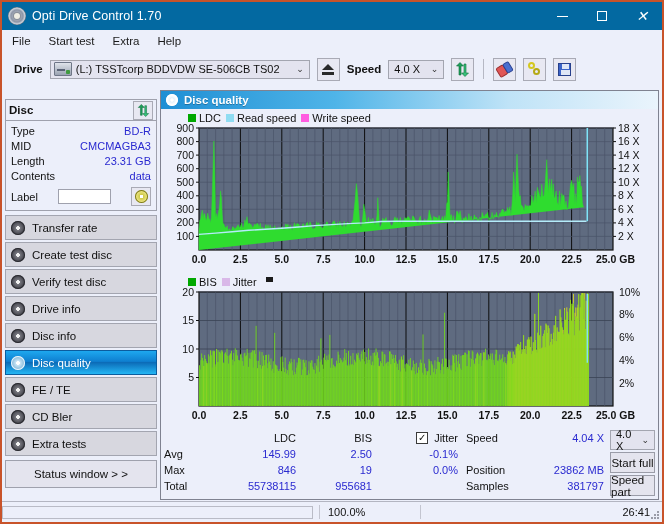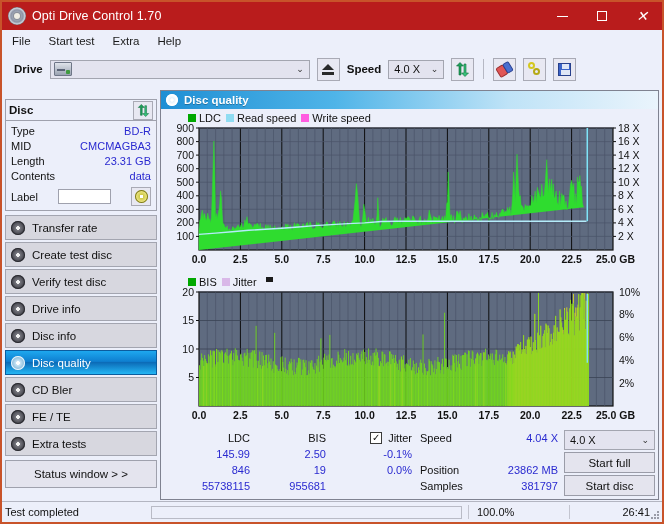--- a/index.html
+++ b/index.html
@@ -11,21 +11,21 @@
   }
   .window{
     width:664px;height:524px;box-sizing:border-box;
     border:2px solid #c8532a;
     background:#eceffa;
     position:relative;
     display:flex;flex-direction:column;
   }
   
   .titlebar{
-    height:28px;background:#b91c1c;flex:0 0 28px;
+    height:28px;background:#0369a1;flex:0 0 28px;
     display:flex;align-items:center;
     color:#fff;
   }
   .title-icon{
     width:18px;height:18px;margin-left:6px;margin-right:6px;
     border-radius:50%;
     background:radial-gradient(circle at 50% 50%,#f5f3e8 0%,#f5f3e8 16%,#b0b7c4 18%,#8d95a6 48%,#cfd6e0 62%,#6f7788 85%,#4d5462 100%);
     box-shadow:inset 0 0 1px #333;
     position:relative;
   }
@@ -243,20 +243,21 @@
     <span>File</span>
     <span>Start test</span>
     <span>Extra</span>
     <span>Help</span>
   </div>
 
   <div class="drivebar">
     <span class="lbl-bold">Drive</span>
     <div class="combo combo-drive">
       <span class="drive-icon"></span>
+      <span>(L:)  TSSTcorp BDDVDW SE-506CB TS02</span>
       <span class="caret">⌄</span>
     </div>
     <div class="tbtn">
       <span class="eject-ico"></span>
     </div>
     <span class="lbl-bold">Speed</span>
     <div class="combo combo-speed">
       <span>4.0 X</span>
       <span class="caret">⌄</span>
     </div>
@@ -345,25 +346,25 @@
         <div class="navitem">
           <span class="nav-ico"></span>
           <span>Disc info</span>
         </div>
         <div class="navitem sel">
           <span class="nav-ico"></span>
           <span>Disc quality</span>
         </div>
         <div class="navitem">
           <span class="nav-ico"></span>
-          <span>CD Bler</span>
+          <span>FE / TE</span>
         </div>
         <div class="navitem">
           <span class="nav-ico"></span>
-          <span>FE / TE</span>
+          <span>CD Bler</span>
         </div>
         <div class="navitem">
           <span class="nav-ico"></span>
           <span>Extra tests</span>
         </div>
       </div>
 
       <div class="nav-spacer"></div>
 
       <div class="statusbtn">Status window &gt; &gt;</div>
@@ -1258,20 +1259,26 @@
               <text x="325.8" y="131.0" text-anchor="middle" font-size="10.5" font-family="&quot;Liberation Sans&quot;,sans-serif" fill="#111" font-weight="bold">17.5</text>
               <text x="367.2" y="131.0" text-anchor="middle" font-size="10.5" font-family="&quot;Liberation Sans&quot;,sans-serif" fill="#111" font-weight="bold">20.0</text>
               <text x="408.6" y="131.0" text-anchor="middle" font-size="10.5" font-family="&quot;Liberation Sans&quot;,sans-serif" fill="#111" font-weight="bold">22.5</text>
               <text x="472.0" y="131.0" text-anchor="end" font-size="10.5" font-family="&quot;Liberation Sans&quot;,sans-serif" fill="#111" font-weight="bold">25.0 GB</text>
             </svg>
         </div>
       </div>
 
       <div class="stats">
         <div class="st-col">
+          <div class="st-row g1">&nbsp;</div>
+          <div class="st-row g1">Avg</div>
+          <div class="st-row g1">Max</div>
+          <div class="st-row g1">Total</div>
+        </div>
+        <div class="st-col">
           <div class="st-row g2" style="justify-content:flex-end">LDC</div>
           <div class="st-row g2 num" style="justify-content:flex-end">145.99</div>
           <div class="st-row g2 num" style="justify-content:flex-end">846</div>
           <div class="st-row g2 num" style="justify-content:flex-end">55738115</div>
         </div>
         <div class="st-col">
           <div class="st-row g3" style="justify-content:flex-end">BIS</div>
           <div class="st-row g3 num" style="justify-content:flex-end">2.50</div>
           <div class="st-row g3 num" style="justify-content:flex-end">19</div>
           <div class="st-row g3 num" style="justify-content:flex-end">955681</div>
@@ -1296,28 +1303,27 @@
           <div class="st-row g6">&nbsp;</div>
           <div class="st-row g6 num" style="justify-content:flex-end">23862 MB</div>
           <div class="st-row g6 num" style="justify-content:flex-end">381797</div>
         </div>
         <div class="rightcol">
           <div class="combo" style="height:20px;">
             <span style="padding-left:2px">4.0 X</span>
             <span class="caret">⌄</span>
           </div>
           <div class="btn3d">Start full</div>
-          <div class="btn3d">Start disc</div>
+          <div class="btn3d">Speed part</div>
         </div>
       </div>
     </div>
   </div>
 
   <div class="footer">
-    <span class="foot-status">Test completed</span>
     <span class="progress-outer">
       <span class="progress-fill" id="progfill" style="width: 100%; background: rgb(19, 177, 19);"></span>
     </span>
     <span class="foot-pct">100.0%</span>
     <span class="foot-time">26:41</span>
   </div>
   <span class="grip">
     <i style="right:0;bottom:0"></i>
       <i style="right:3px;bottom:0"></i>
       <i style="right:6px;bottom:0"></i>

